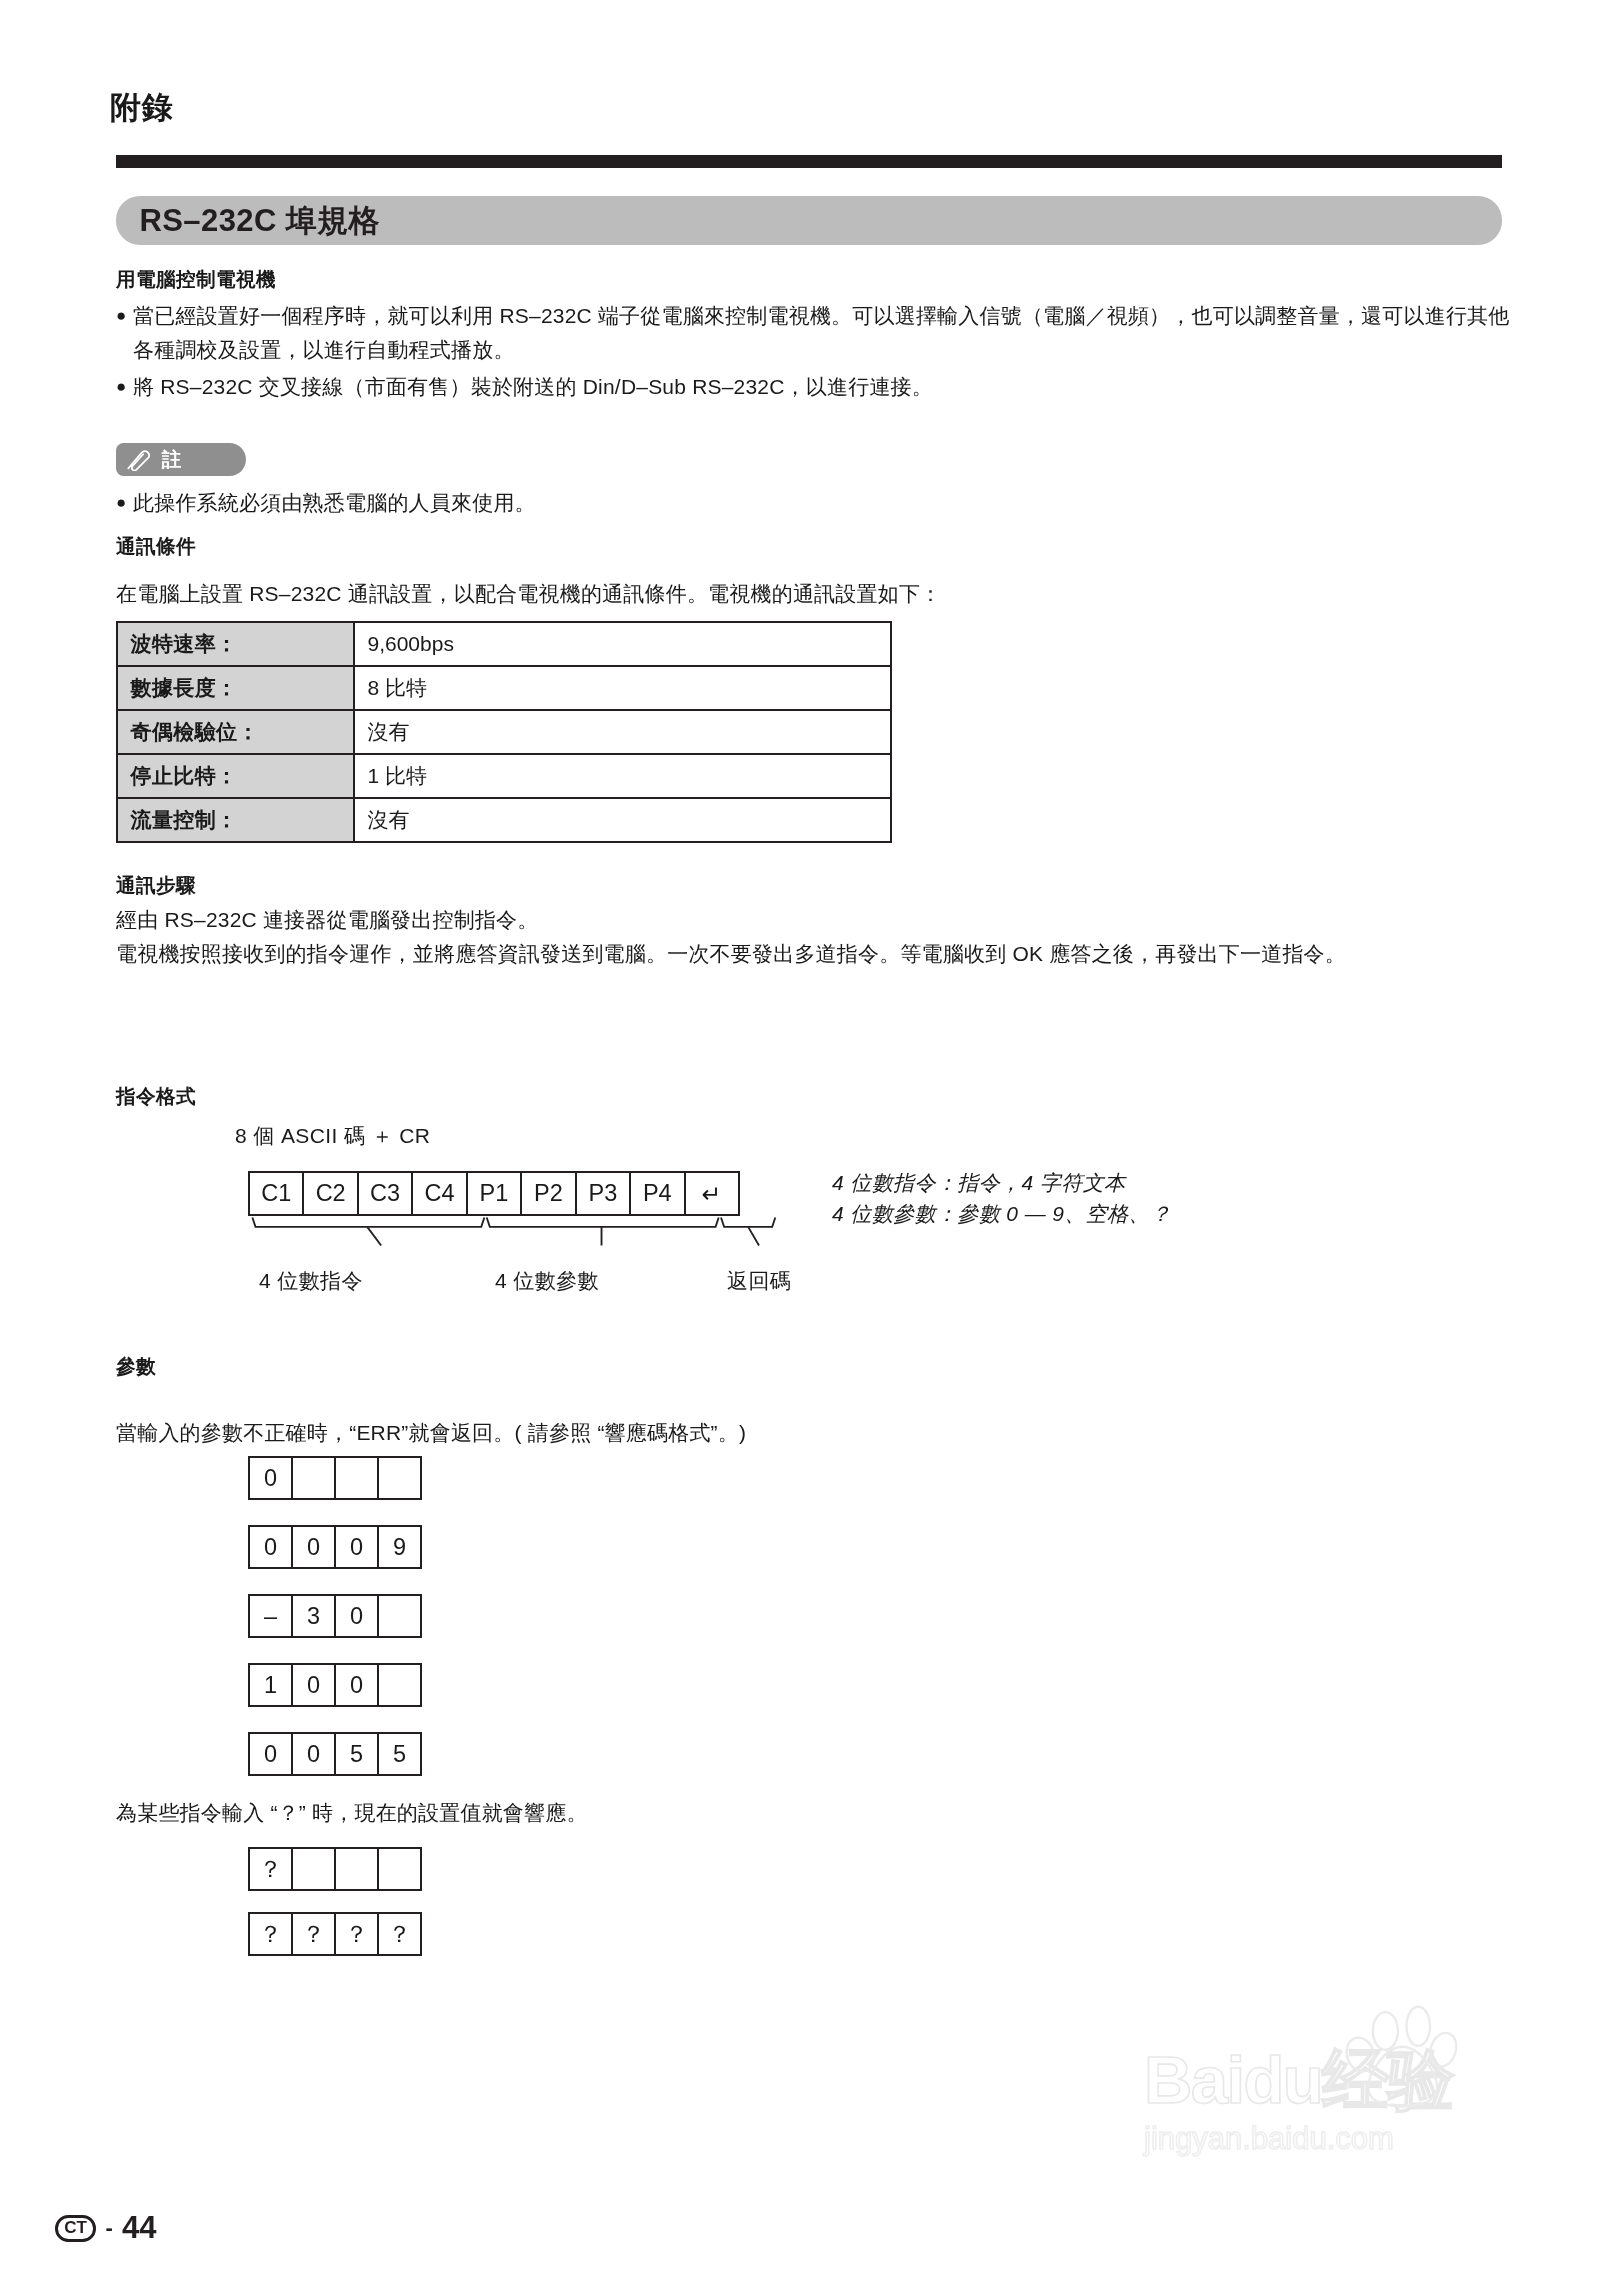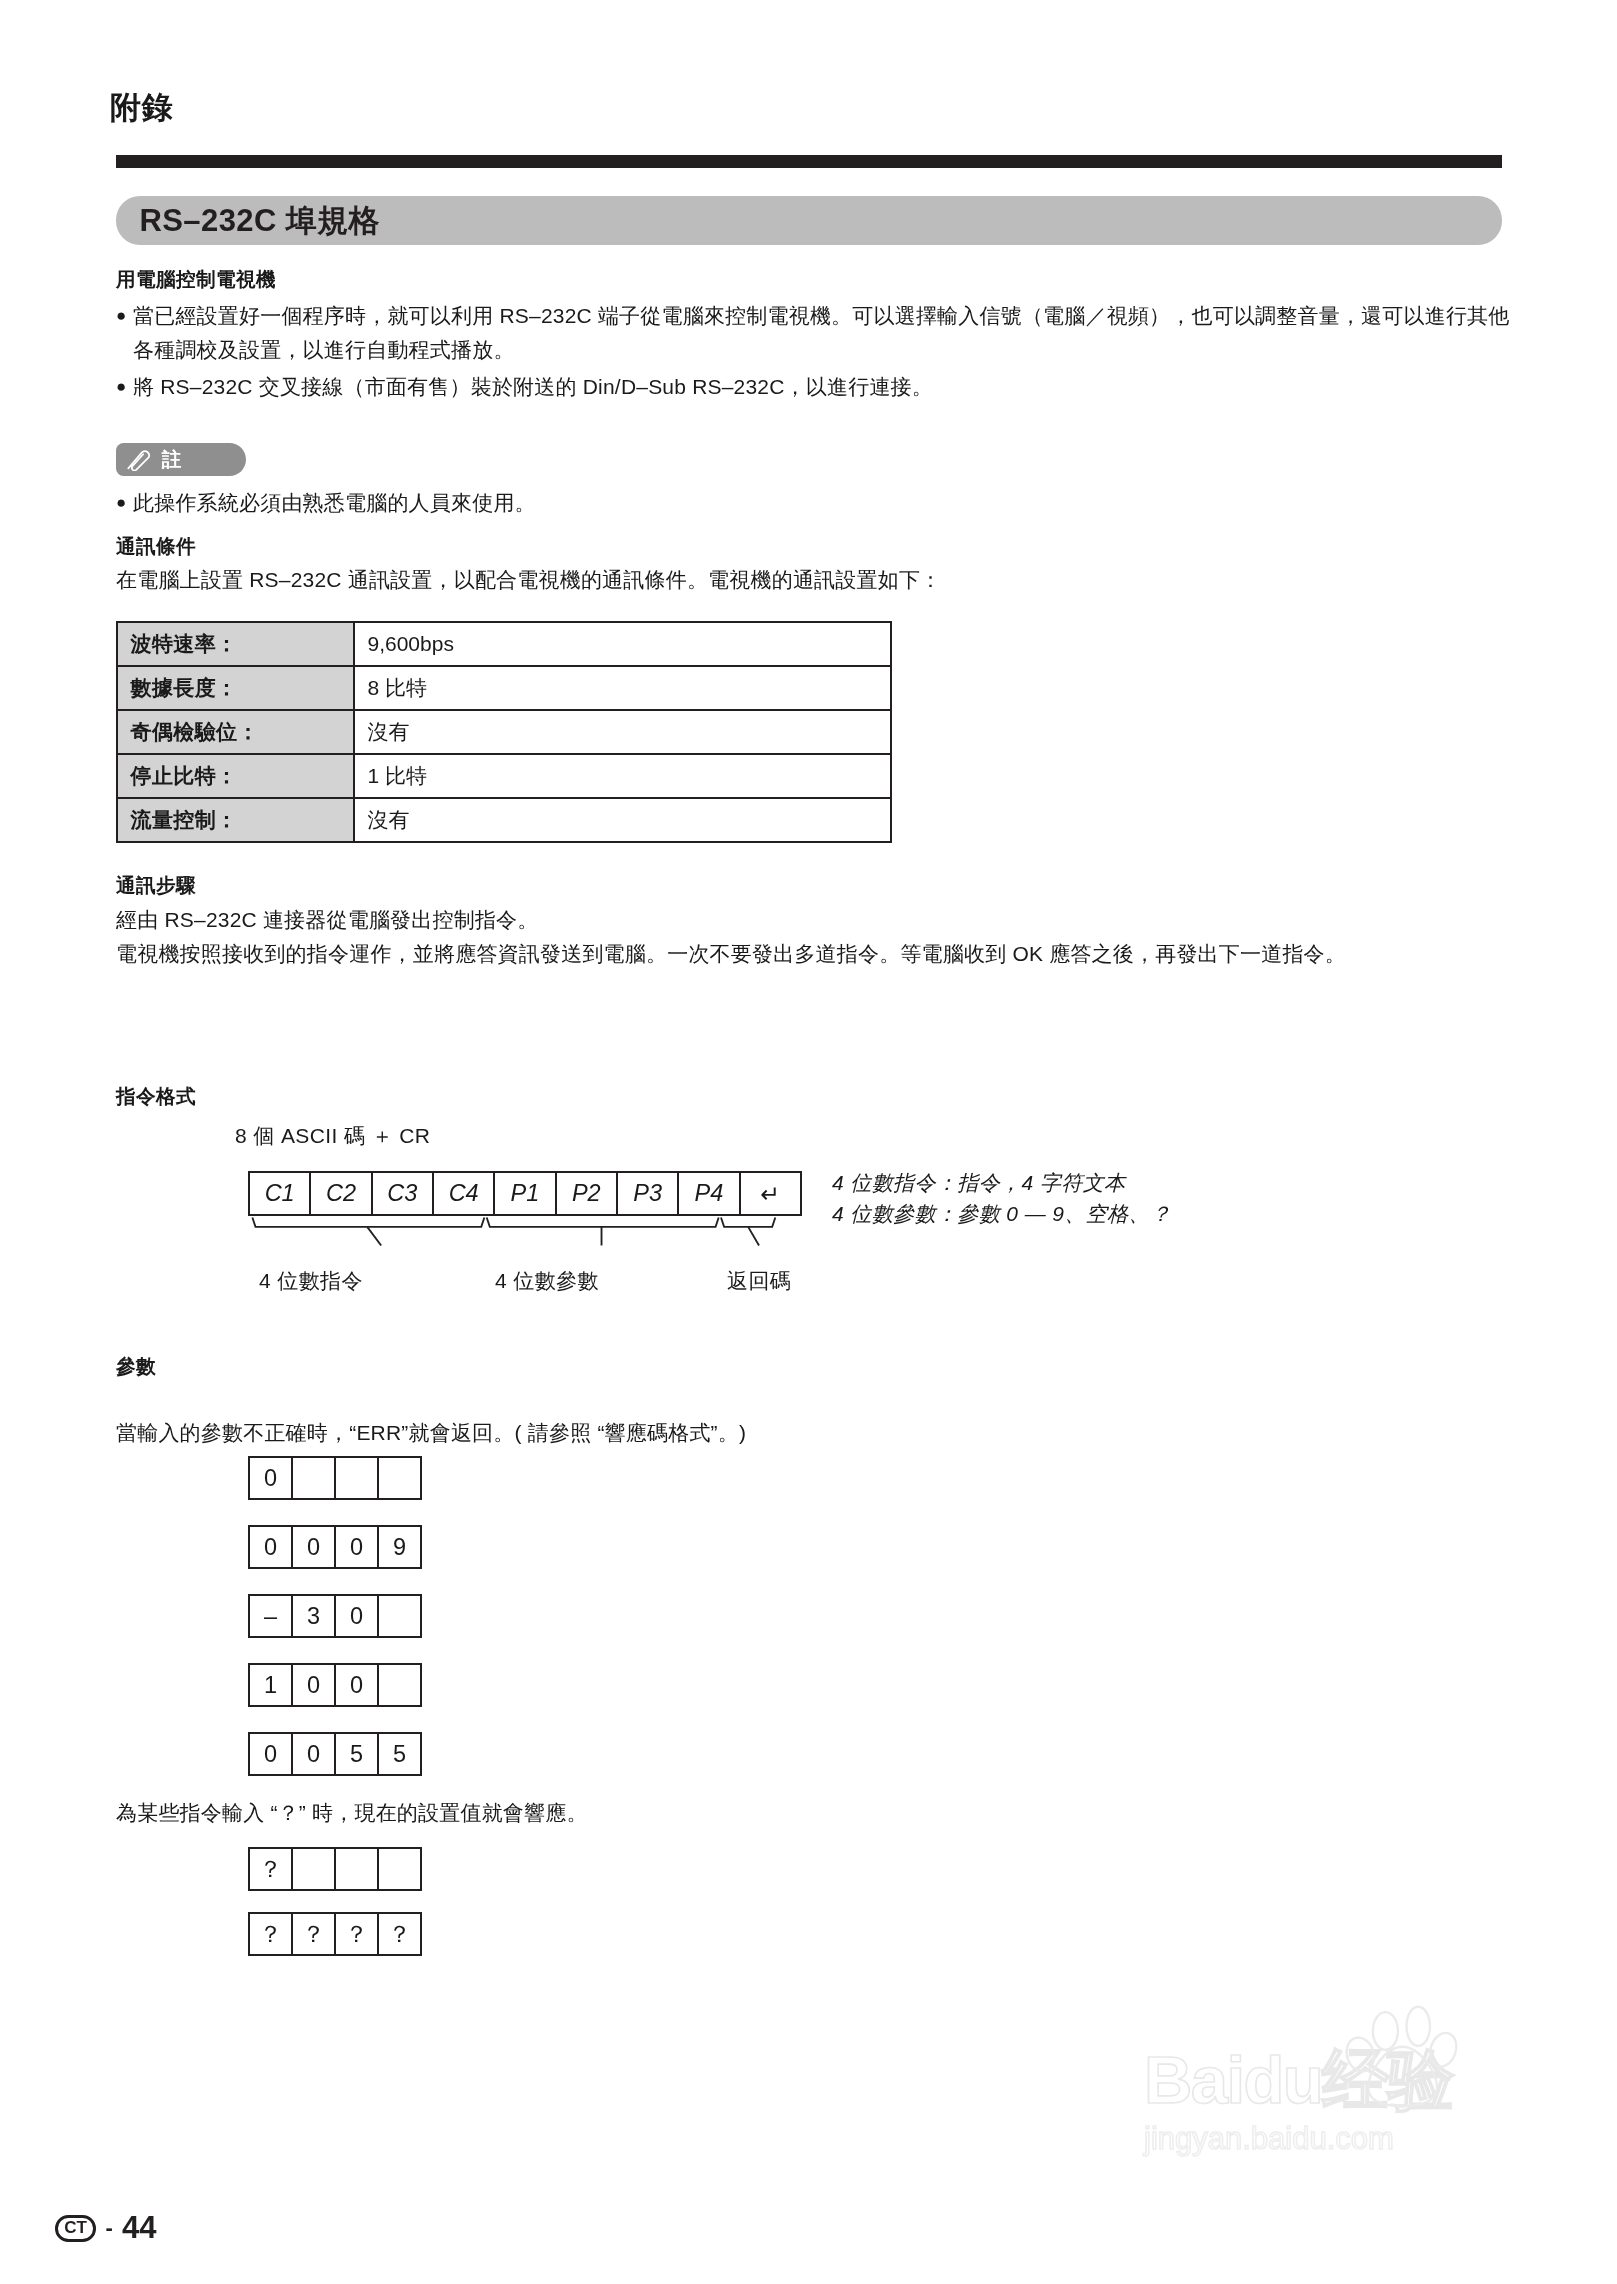--- a/index.html
+++ b/index.html
@@ -162,22 +162,21 @@
     letter-spacing: 0.4px;
   }
   .cell-strip {
     position: absolute;
     left: 248px;
     top: 1171px;
     display: flex;
     border: 2.4px solid #231f20;
     box-sizing: border-box;
     height: 45px;
-    width: 554px;
-    font-style: italic;
+    width: 492px;
   }
   .cell-strip .cell {
     flex: 1 1 0;
     border-right: 2.4px solid #231f20;
     display: flex;
     align-items: center;
     justify-content: center;
     font-size: 23.5px;
     color: #1a1a1a;
     box-sizing: border-box;
@@ -329,21 +328,21 @@
     </svg>
     <div class="note-label">註</div>
   </div>
 
   <div class="bullet-row" style="left:116px; top:486px; width:1097px;">
     <div class="bullet-dot">●</div>
     <div class="bullet-text">此操作系統必須由熟悉電腦的人員來使用。</div>
   </div>
 
   <div class="bold-head" style="left:116px; top:533px;">通訊條件</div>
-  <div class="para" style="left:116px; top:563px; width:1403px;">在電腦上設置 RS–232C 通訊設置，以配合電視機的通訊條件。電視機的通訊設置如下：</div>
+  <div class="para" style="left:116px; top:577px; width:1403px;">在電腦上設置 RS–232C 通訊設置，以配合電視機的通訊條件。電視機的通訊設置如下：</div>
 
   <table class="spec-table">
     <tbody>
       <tr>
         <td class="key">波特速率：</td>
         <td class="val">9,600bps</td>
       </tr>
       <tr>
         <td class="key">數據長度：</td>
         <td class="val">8 比特</td>

